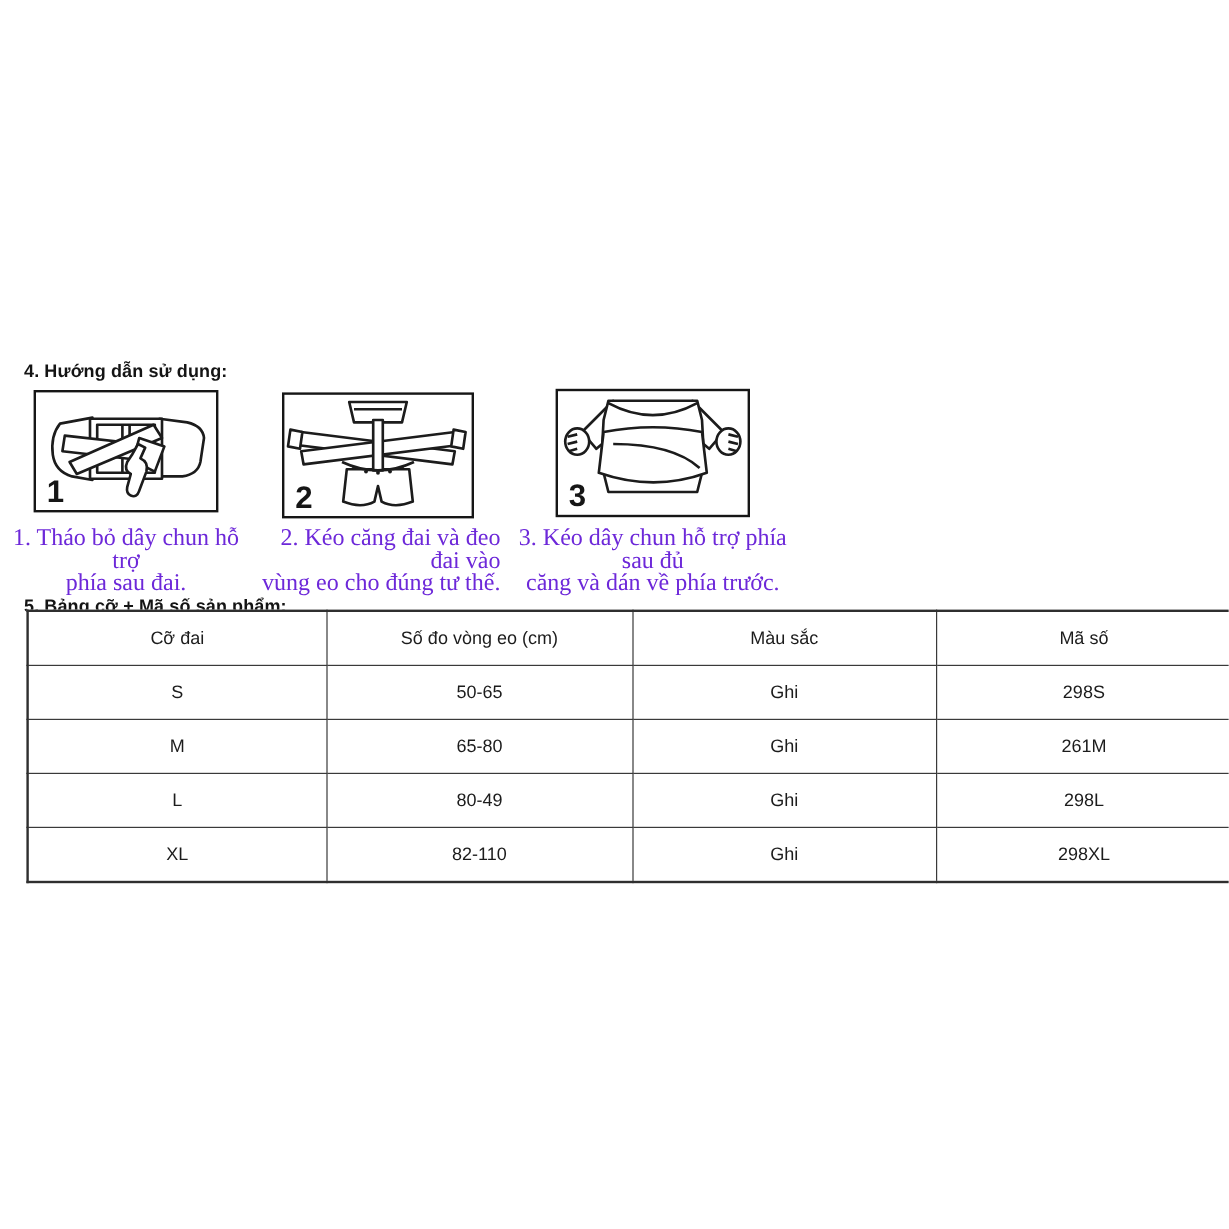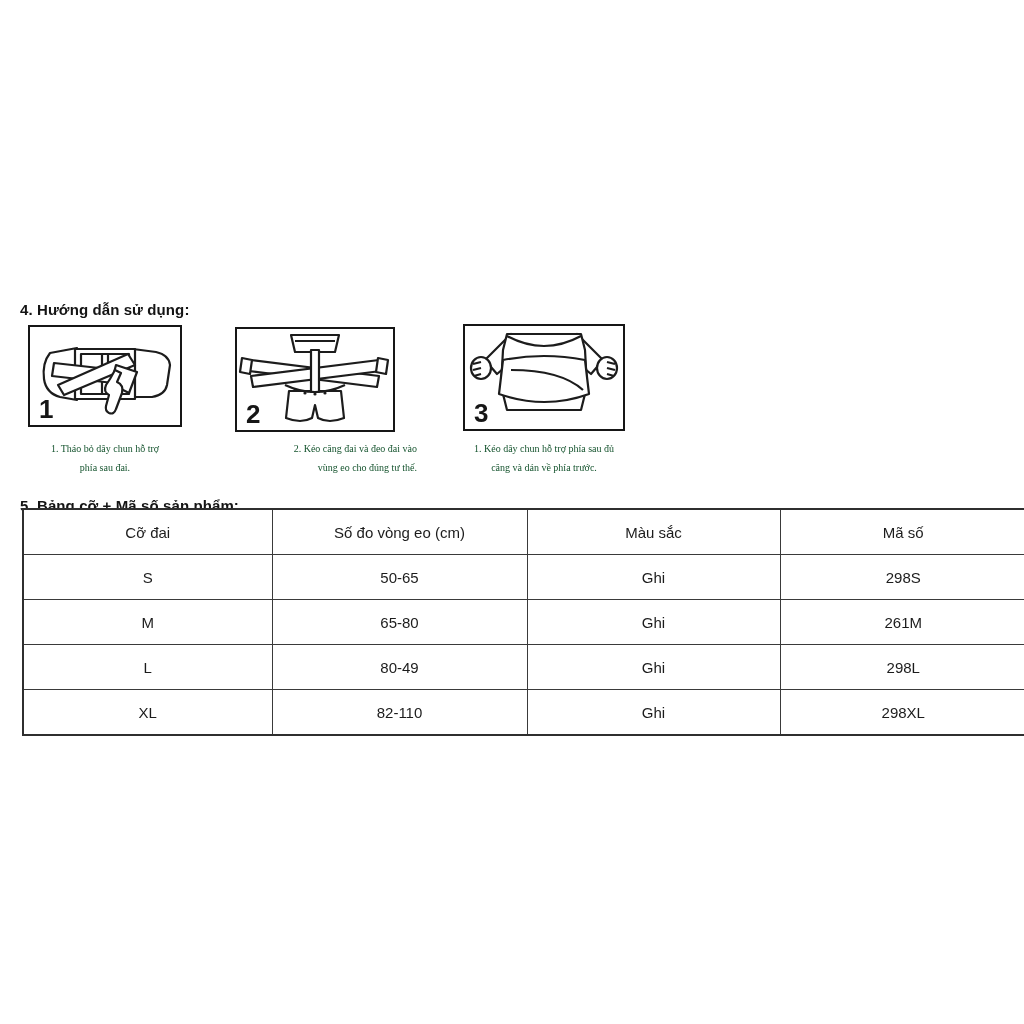--- a/index.html
+++ b/index.html
@@ -20,22 +20,22 @@
   .figbox svg { display:block; width:100%; height:100%; }
   #fig1 { left:28px;  top:325px; width:150px; height:98px; }
   #fig2 { left:235px; top:327px; width:156px; height:101px; }
   #fig3 { left:463px; top:324px; width:158px; height:103px; }
   .fignum {
     position:absolute; left:9px; bottom:3px; font-size:26px; line-height:1;
     font-weight:700; color:#161616; font-family:"Liberation Sans", sans-serif;
   }
 
   .caption {
-    position:absolute; text-align:center; color:#14532d;
-    font-family:"Liberation Serif", serif; font-size:10px; line-height:19px;
+    position:absolute; text-align:center; color:#6d28d9;
+    font-family:"Liberation Serif", serif; font-size:20px; line-height:19px;
   }
   #cap1 { left:0px;   top:439px; width:210px; }
   #cap2 { left:205px; top:439px; width:212px;text-align:right; }
   #cap3 { left:420px; top:439px; width:248px; }
 
   .size-table {
     position:absolute; left:10px; top:508px; width:1004px;
     border-collapse:collapse; table-layout:fixed; background:#ffffff;
     border:2px solid #2f2f2f;
     margin-left:12px;
@@ -116,21 +116,21 @@
 
   <div class="caption" id="cap1">
     <div>1. Tháo bỏ dây chun hỗ trợ</div>
     <div>phía sau đai.</div>
   </div>
   <div class="caption" id="cap2">
     <div>2. Kéo căng đai và đeo đai vào</div>
     <div>vùng eo cho đúng tư thế.</div>
   </div>
   <div class="caption" id="cap3">
-    <div>1. Kéo dây chun hỗ trợ phía sau đủ</div>
+    <div>3. Kéo dây chun hỗ trợ phía sau đủ</div>
     <div>căng và dán về phía trước.</div>
   </div>
 
   <h4 class="sec-heading" id="size-heading">5. Bảng cỡ + Mã số sản phẩm:</h4>
 
   <table class="size-table">
     <colgroup>
       <col style="width:249px">
         <col style="width:255px">
         <col style="width:253px">

